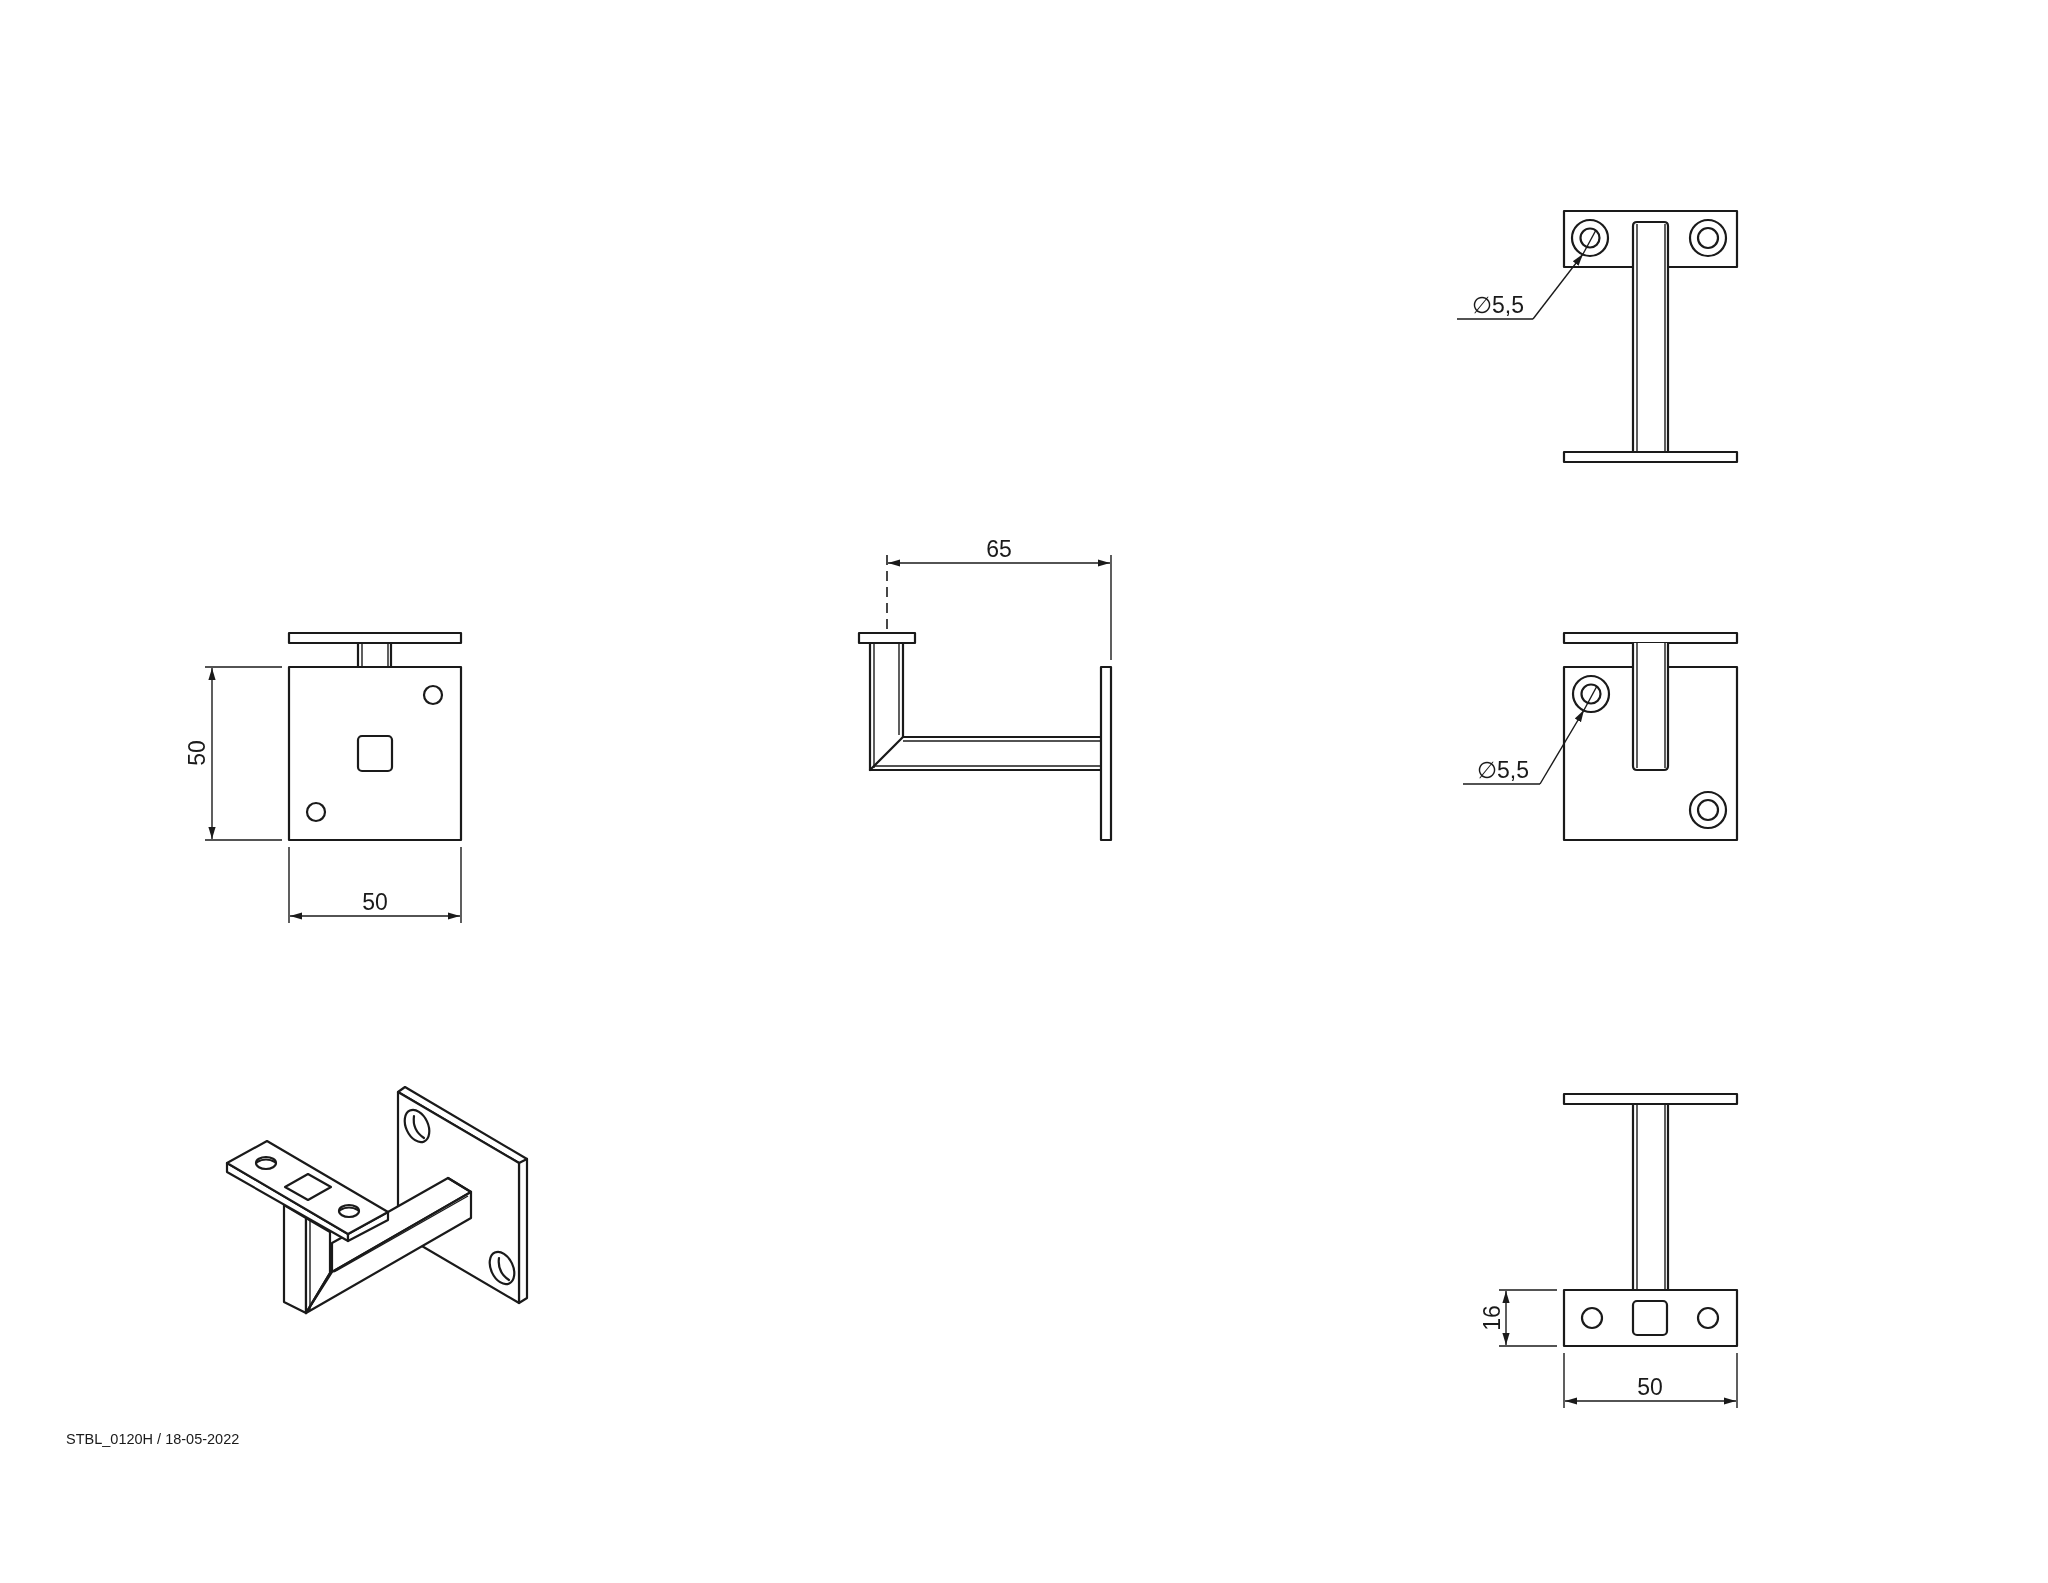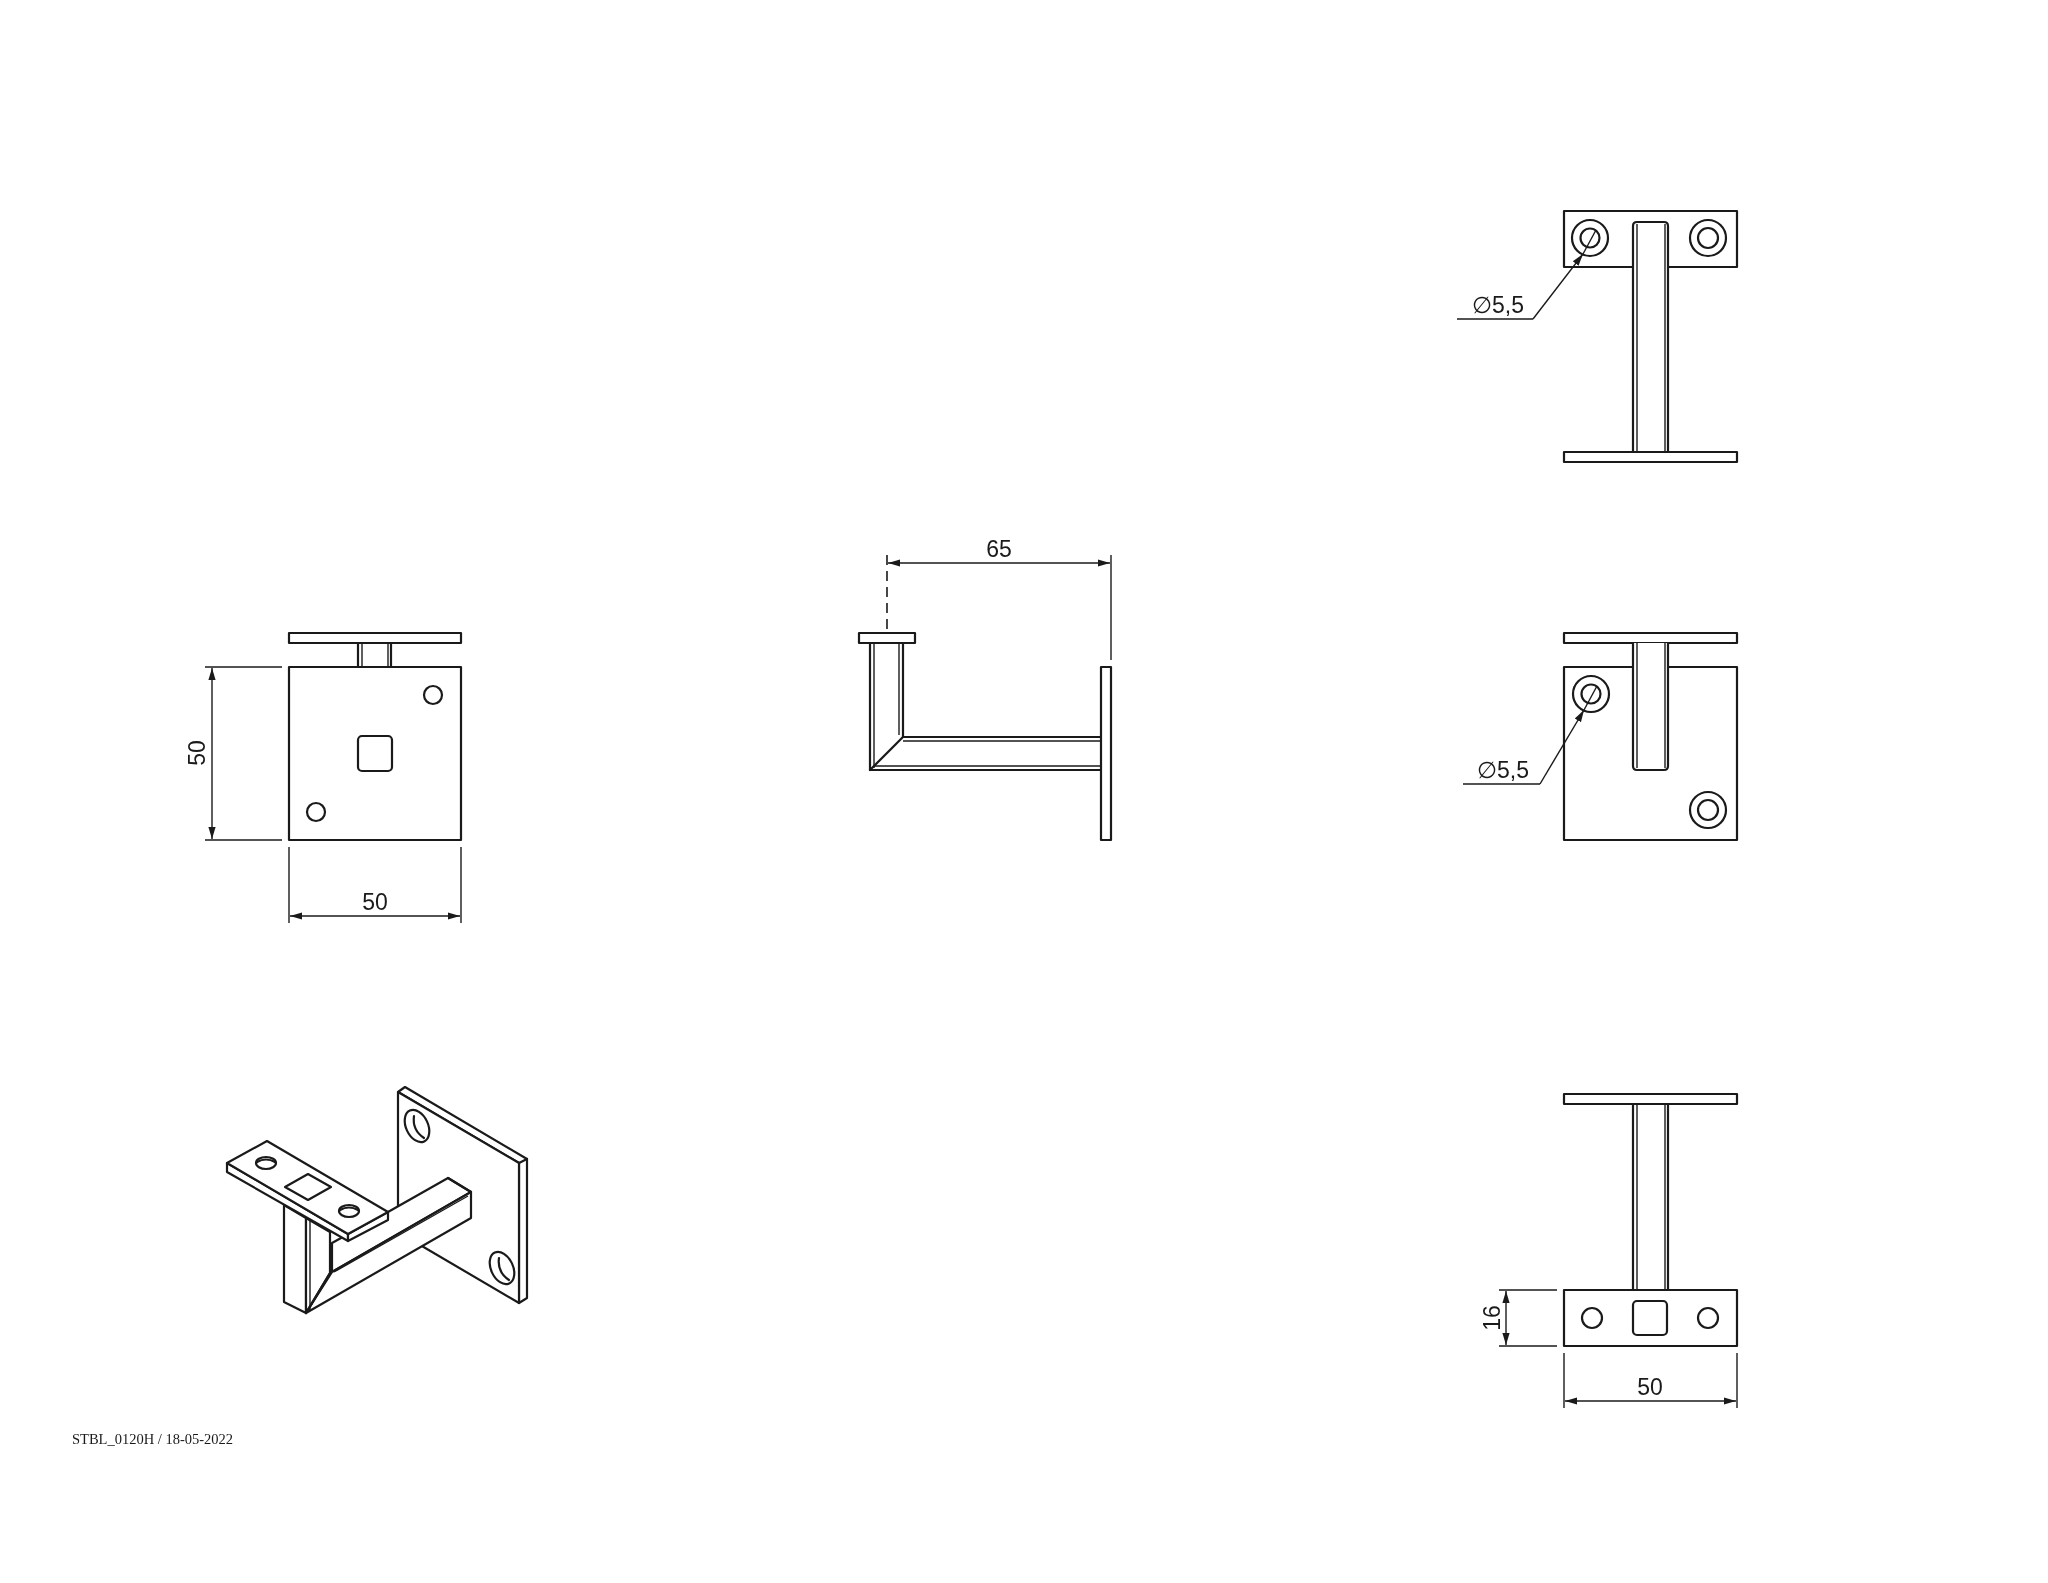--- a/index.html
+++ b/index.html
@@ -3,21 +3,21 @@
 <meta charset="utf-8">
 <style>
   html, body { margin: 0; padding: 0; background: #ffffff; }
   body { width: 2048px; height: 1583px; position: relative; overflow: hidden; }
   svg.sheet { position: absolute; left: 0; top: 0; }
   .ln { stroke: #1a1a1a; stroke-width: 2.2; fill: none; stroke-linejoin: round; stroke-linecap: round; }
   .fill { stroke: #1a1a1a; stroke-width: 2.2; fill: #ffffff; stroke-linejoin: round; }
   .thin { stroke: #1a1a1a; stroke-width: 1.4; fill: none; }
   .dash { stroke: #1a1a1a; stroke-width: 1.6; fill: none; stroke-dasharray: 10 6; }
   .dimtxt { font-family: "Liberation Sans", sans-serif; font-size: 23px; fill: #1a1a1a; }
-  .footer { position: absolute; left: 72px; top: 1431px; font-family: Liberation Serif, serif; font-size: 14.5px; color: #1a1a1a; white-space: nowrap; }
+  .footer { position: absolute; left: 66px; top: 1431px; font-family: Liberation Sans, sans-serif; font-size: 14.5px; color: #1a1a1a; white-space: nowrap; }
 </style>
 </head>
 <body>
 
 <svg class="sheet" width="2048" height="1583" viewBox="0 0 2048 1583" xmlns="http://www.w3.org/2000/svg">
   <defs>
     <marker id="arr" viewBox="0 0 10 10" refX="10" refY="5" markerWidth="12" markerHeight="12" orient="auto-start-reverse" markerUnits="userSpaceOnUse">
       <path d="M0,2 L10,5 L0,8 z" fill="#1a1a1a"></path>
     </marker>
   </defs>

